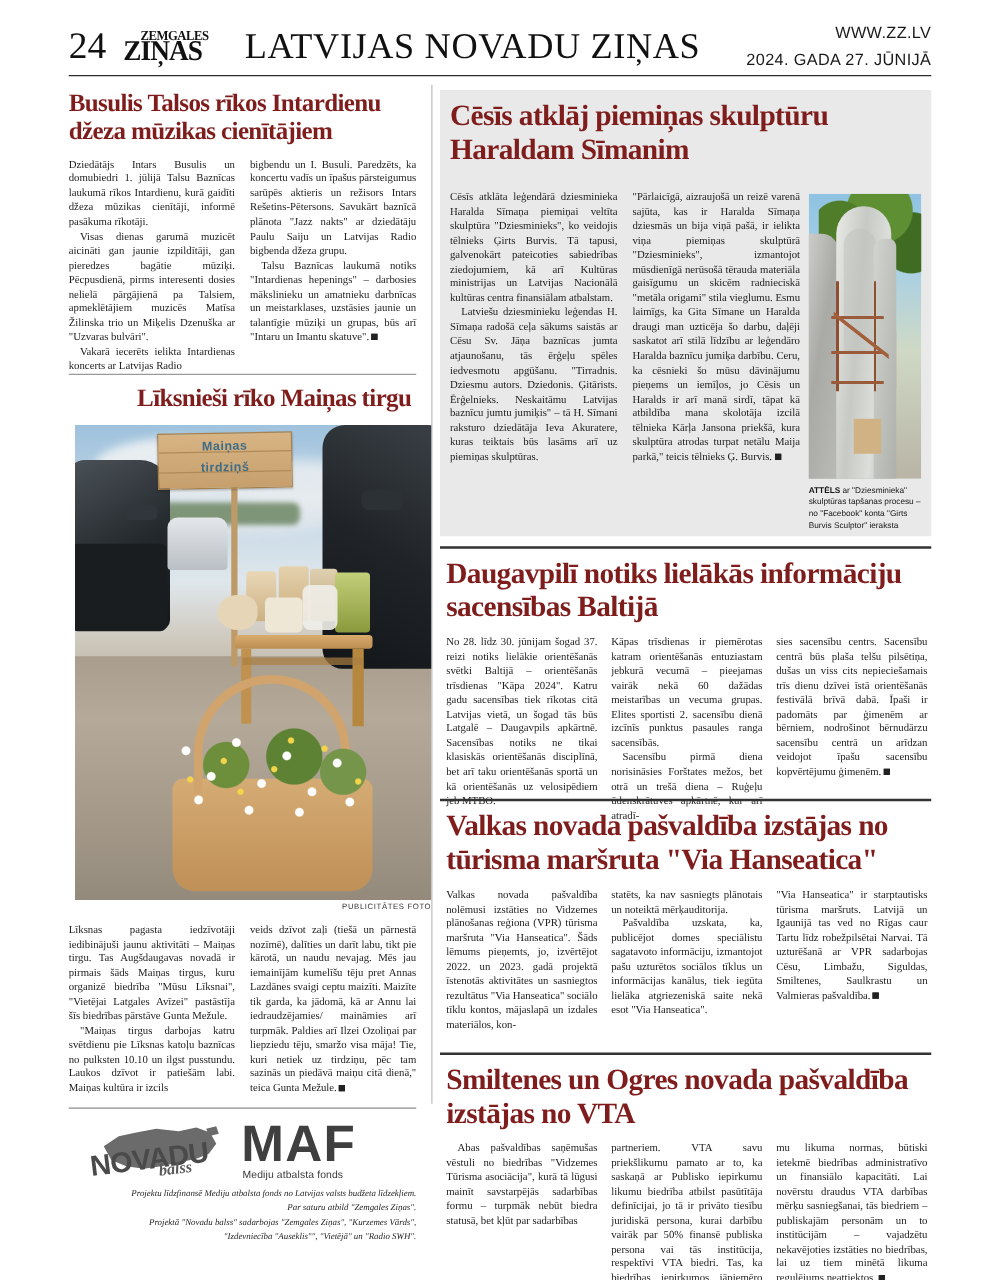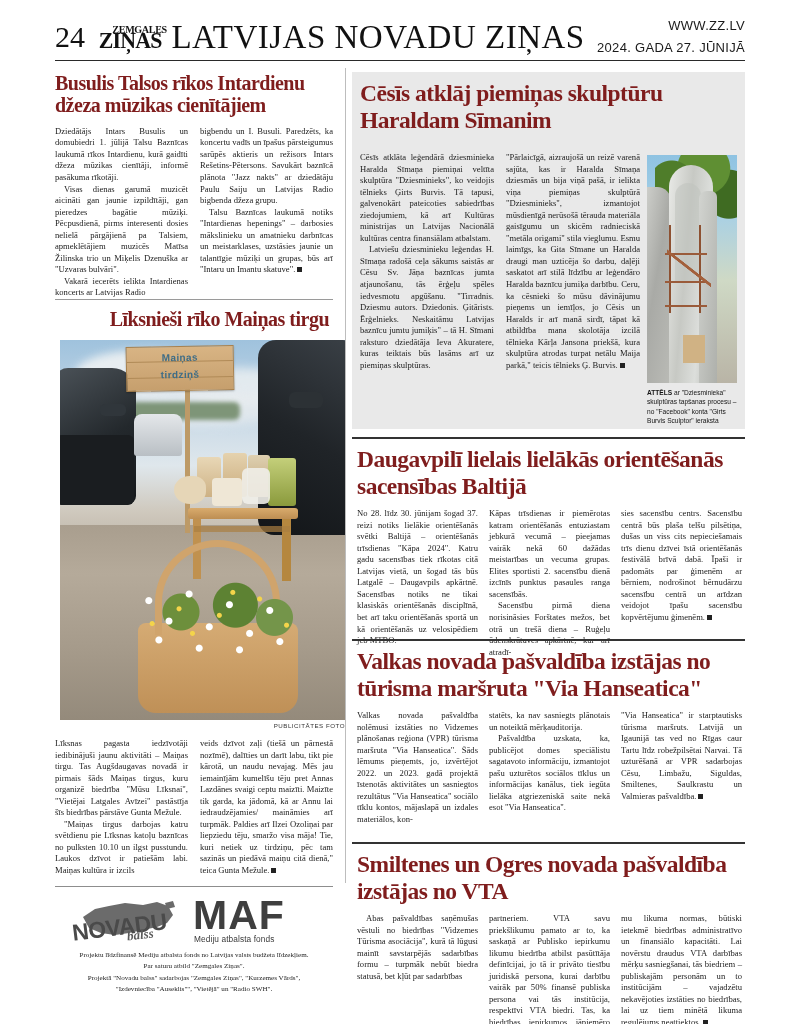--- a/index.html
+++ b/index.html
@@ -33,21 +33,21 @@
   }
   .logo-zinas {
     position: absolute; left: 0px; top: 8px;
     font-family: "Liberation Serif", serif;
     font-weight: bold; font-size: 23px; letter-spacing: -0.8px; color: #111;
     transform: scaleX(0.95);
   }
   .masthead-title {
     flex: 1; text-align: center;
     font-family: "Liberation Serif", serif;
-    font-size: 33px; letter-spacing: 0.5px; color: #111;
+    font-size: 29px; letter-spacing: 0.5px; color: #111;
     margin-left: -10px;
   }
   .masthead-right {
     text-align: right; font-family: "Liberation Sans", sans-serif;
     font-size: 13px; letter-spacing: 0.3px; color: #1a1a1a; line-height: 1.7;
   }
   .rule-top {
     position: absolute; left: 55px; top: 60px; width: 690px;
     border-top: 1.5px solid #2a2a2a;
   }
@@ -103,22 +103,22 @@
 
   
   .feature-box {
     position: absolute; background: #e9e9e9;
   }
 
   
   .sponsor-rule { position: absolute; background: #8d8d8d; height: 1px; }
   .sponsor-text {
     font-family: "Liberation Serif", serif;
-    font-size: 7.1px; line-height: 1.62;
-    text-align: center; color: #1d1d1d;
+    font-style: italic; font-size: 7.1px; line-height: 1.62;
+    text-align: right; color: #1d1d1d;
   }
   .maf-word {
     font-family: "Liberation Sans", sans-serif;
     font-weight: bold; font-size: 41px; color: #3f3f3f; letter-spacing: 1px;
     line-height: 0.9;
   }
   .maf-sub {
     font-family: "Liberation Sans", sans-serif;
     font-size: 8.3px; color: #3a3a3a; letter-spacing: 0.1px;
   }
@@ -336,21 +336,21 @@
     </div>
   </div>
 
   <div class="caption-box" style="position:absolute; left:647px; top:388px; width:94px;">
     <b>ATTĒLS</b><span> ar "Dziesminieka" skulptūras tapšanas procesu – no "Facebook" konta "Girts Burvis Sculptor" ieraksta</span>
   </div>
 
   <div class="hrule thick" style="left:352px; top:437px; width:393px;"></div>
 
   <div style="position:absolute; left:357px; top:446px; width:385px;">
-    <div class="headline h-lg">Daugavpilī lielais lielākās orientēšanās sacensības Baltijā</div>
+    <div class="headline h-lg">Daugavpilī notiks lielākās informāciju sacensības Baltijā</div>
     <div class="cols-3" style="margin-top:9px;">
       <div class="body-col">
         <p class="first">No 28. līdz 30. jūnijam šogad 37. reizi notiks lielākie orientēšanās svētki Baltijā – orientēšanās trīsdienas "Kāpa 2024". Katru gadu sacensības tiek rīkotas citā Latvijas vietā, un šogad tās būs Latgalē – Daugavpils apkārtnē. Sacensības notiks ne tikai klasiskās orientēšanās disciplīnā, bet arī taku orientēšanās sportā un kā orientēšanās uz velosipēdiem jeb MTBO.</p>
       </div>
       <div class="body-col">
         <p class="first">Kāpas trīsdienas ir piemērotas katram orientēšanās entuziastam jebkurā vecumā – pieejamas vairāk nekā 60 dažādas meistarības un vecuma grupas. Elites sportisti 2. sacensību dienā izcīnīs punktus pasaules ranga sacensībās.</p>
         <p>Sacensību pirmā diena norisināsies Forštates mežos, bet otrā un trešā diena – Ruģeļu ūdenskrātuves apkārtnē, kur arī atradī-</p>
       </div>
       <div class="body-col">
         <p class="first"><span>sies sacensību centrs. Sacensību centrā būs plaša telšu pilsētiņa, dušas un viss cits nepieciešamais trīs dienu dzīvei īstā orientēšanās festivālā brīvā dabā. Īpaši ir padomāts par ģimenēm ar bērniem, nodrošinot bērnudārzu sacensību centrā un arīdzan veidojot īpašu sacensību kopvērtējumu ģimenēm.</span><span class="endmark"></span></p>

